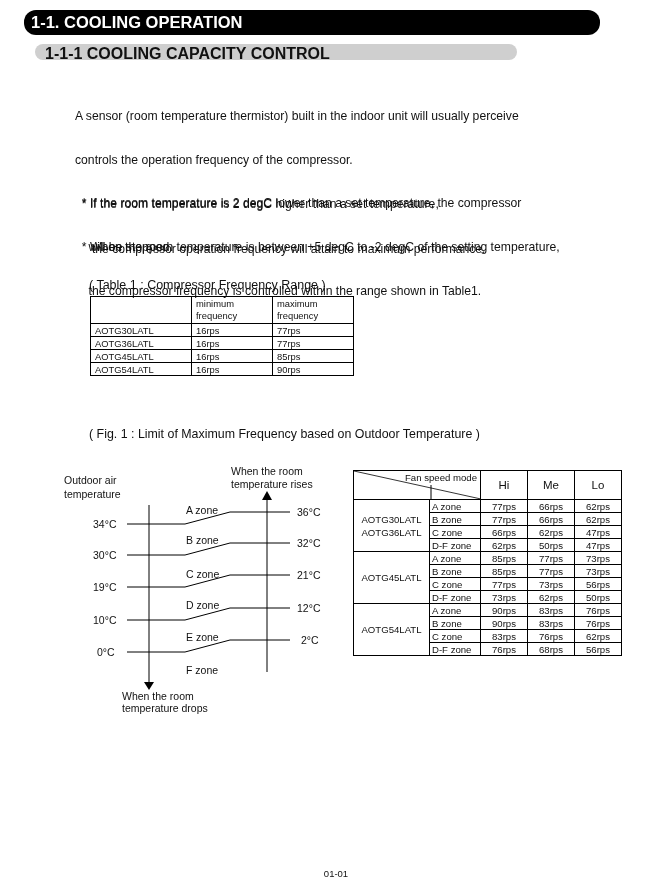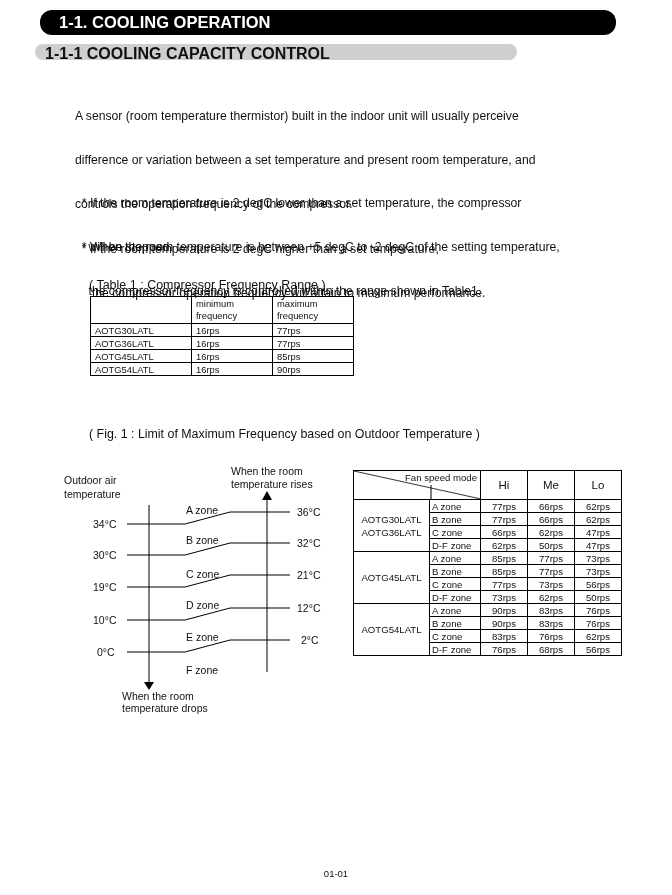--- a/index.html
+++ b/index.html
@@ -1,20 +1,20 @@
 <!DOCTYPE html>
 <html><head>
 <meta charset="utf-8">
 <style>
   html, body { margin: 0; padding: 0; background: #ffffff; }
   body { width: 672px; height: 895px; position: relative; overflow: hidden;
          font-family: "Liberation Sans", sans-serif; color: #111; }
   .h1 { position: absolute; left: 24px; top: 10px; width: 576px; height: 25px;
         background: #000; border-radius: 12px; color: #fff; font-weight: bold;
-        font-size: 16.5px; line-height: 25px; padding-left: 19px; box-sizing: border-box; margin-left: 16px; }
+        font-size: 16.5px; line-height: 25px; padding-left: 7px; box-sizing: border-box; }
   .h2 { position: absolute; left: 35px; top: 44px; width: 482px; height: 16px;
         background: #cfcfcf; border-radius: 10px; color: #111; font-weight: bold;
         font-size: 16px; line-height: 20px; padding-left: 10px; box-sizing: border-box; }
   .para { position: absolute; left: 75px; font-size: 12.2px; line-height: 14.8px; white-space: pre; }
   .t1cap { position: absolute; left: 89px; top: 278px; font-size: 12.5px; }
   table.t1 { position: absolute; left: 90px; top: 296px; border-collapse: collapse; font-size: 9.4px; }
   table.t1 td { border: 1px solid #000; padding: 0 4px; height: 12px; line-height: 11px; text-align: left; }
   table.t1 td.model { text-align: left; width: 92px; }
   table.t1 td.c2, table.t1 td.c3 { width: 72px; }
   table.t1 tr.hdr td { height: 26px; line-height: 12px; }
@@ -31,21 +31,20 @@
   .footer { position: absolute; left: 0; width: 672px; top: 868px; text-align: center; font-size: 9.5px; }
 </style>
 </head>
 <body>
 
 <div class="h1">1-1. COOLING OPERATION</div>
 <div class="h2">1-1-1 COOLING CAPACITY CONTROL</div>
 
 <div class="para" style="top:79px">
   <div>A sensor (room temperature thermistor) built in the indoor unit will usually perceive</div>
-  <div>difference or variation between a set temperature and present room temperature, and</div>
   <div>controls the operation frequency of the compressor.</div>
   <div>  * If the room temperature is 2 degC higher than a set temperature,</div>
   <div>     the compressor operation frequency will attain to maximum performance.</div>
 </div>
 <div class="para" style="top:166px">
   <div>  * If the room temperature is 2 degC lower than a set temperature, the compressor</div>
   <div>    will be stopped.</div>
 </div>
 <div class="para" style="top:210px">
   <div>  * When the room temperature is between +5 degC to -2 degC of the setting temperature,</div>

